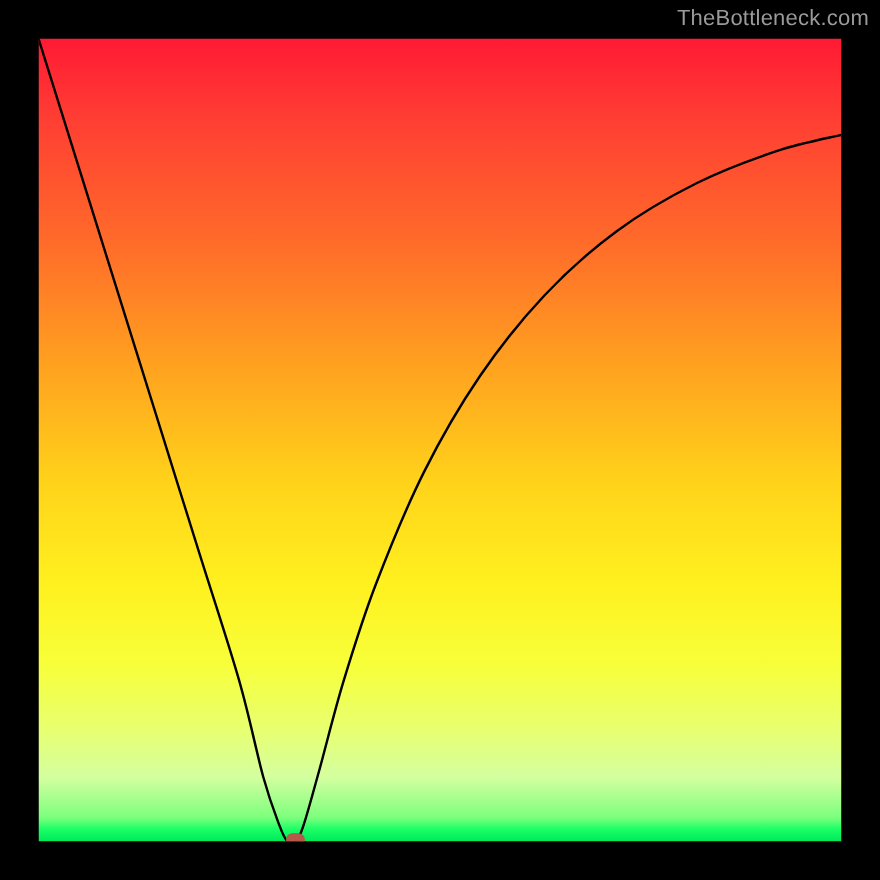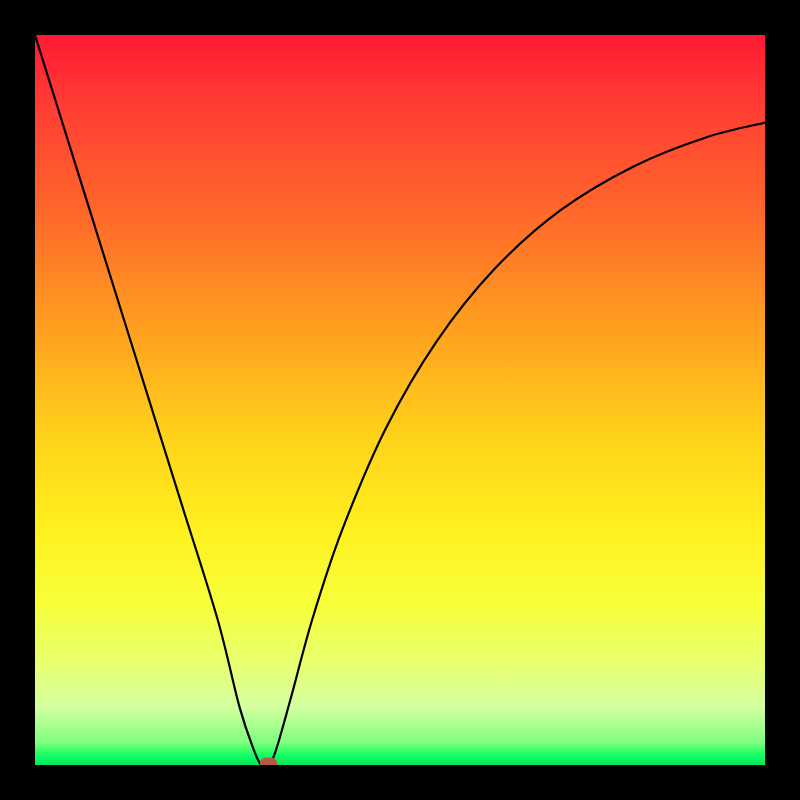--- a/index.html
+++ b/index.html
@@ -78,13 +78,14 @@
 
   <div class="plot-area">
     <div class="gradient"></div>
 
     <svg class="curve-svg" viewBox="0 0 730 730" preserveAspectRatio="none">
       <path id="curve-path" class="curve-path" d="M 0,0 C 6.083333333333333,19.46666666666668 24.333333333333336,77.86666666666673 36.5,116.80000000000007 C 48.666666666666664,155.7333333333334 60.833333333333336,194.66666666666666 73,233.59999999999997 C 85.16666666666667,272.5333333333333 97.33333333333333,311.46666666666664 109.5,350.4 C 121.66666666666667,389.3333333333333 133.83333333333334,428.26666666666665 146,467.2 C 158.16666666666666,506.1333333333333 172.76666666666665,549.9333333333333 182.5,584 C 192.23333333333335,618.0666666666667 198.31666666666666,649.7 204.4,671.6 C 210.48333333333335,693.5 215.35,705.6666666666666 219,715.4 C 222.65,725.1333333333333 223.86666666666667,727.5666666666666 226.3,730 C 228.73333333333335,732.4333333333334 231.16666666666666,732.4333333333334 233.6,730 C 236.03333333333333,727.5666666666666 237.25,726.35 240.9,715.4 C 244.55,704.4499999999999 249.41666666666663,686.1999999999999 255.49999999999997,664.3 C 261.5833333333333,642.4 268.8833333333333,611.9833333333333 277.4,584 C 285.91666666666663,556.0166666666667 294.4333333333333,528.0333333333333 306.59999999999997,496.4 C 318.76666666666665,464.76666666666665 334.5833333333333,425.8333333333333 350.4,394.2 C 366.21666666666664,362.56666666666666 383.25000000000006,333.3666666666667 401.50000000000006,306.6 C 419.75000000000006,279.83333333333337 439.21666666666664,255.49999999999997 459.9,233.59999999999997 C 480.5833333333333,211.69999999999996 502.48333333333335,192.23333333333335 525.6,175.20000000000005 C 548.7166666666667,158.16666666666674 574.2666666666665,143.56666666666675 598.5999999999999,131.4000000000001 C 622.9333333333333,119.23333333333342 649.7,109.50000000000006 671.6,102.20000000000005 C 693.5,94.90000000000003 720.2666666666667,90.03333333333336 730,87.60000000000002"></path>
       <rect id="marker-dot" class="dot" rx="5" ry="5" width="16" height="11" x="225.6" y="723"></rect>
     </svg>
   </div>
 
+  <div class="watermark">TheBottleneck.com</div>
 </div>
 
 </body></html>

